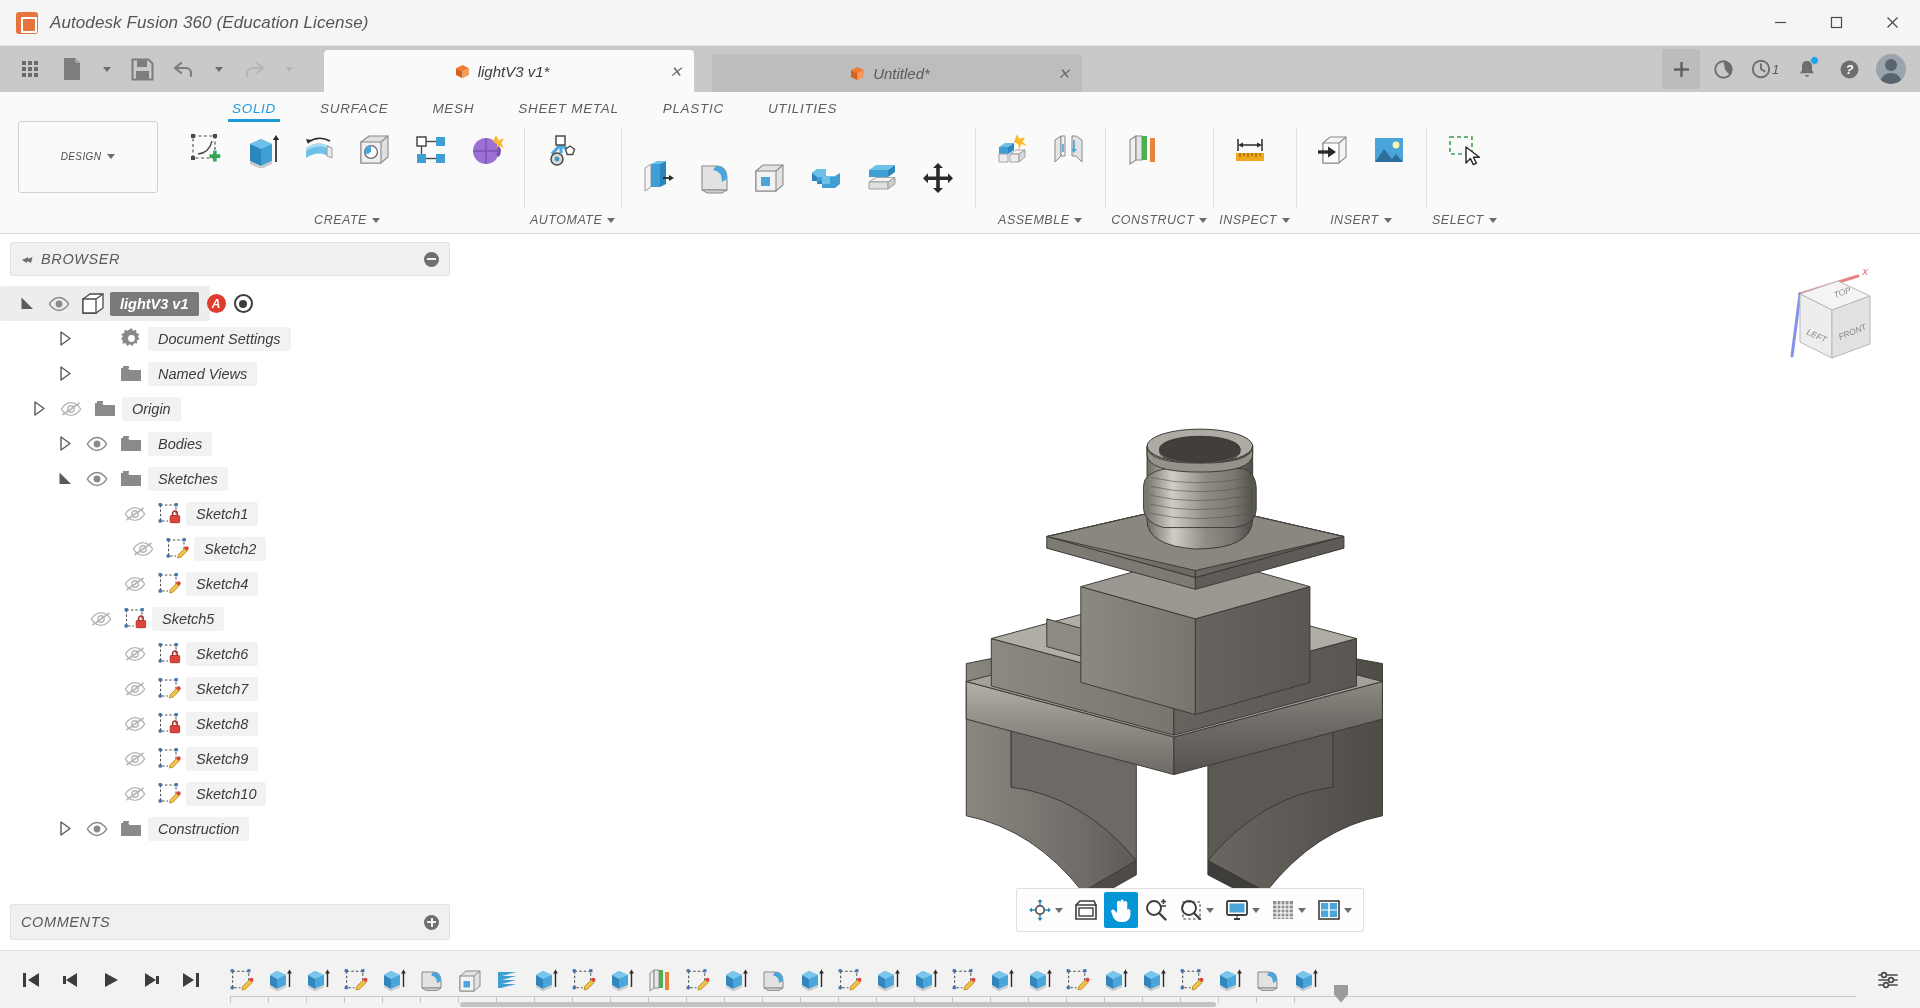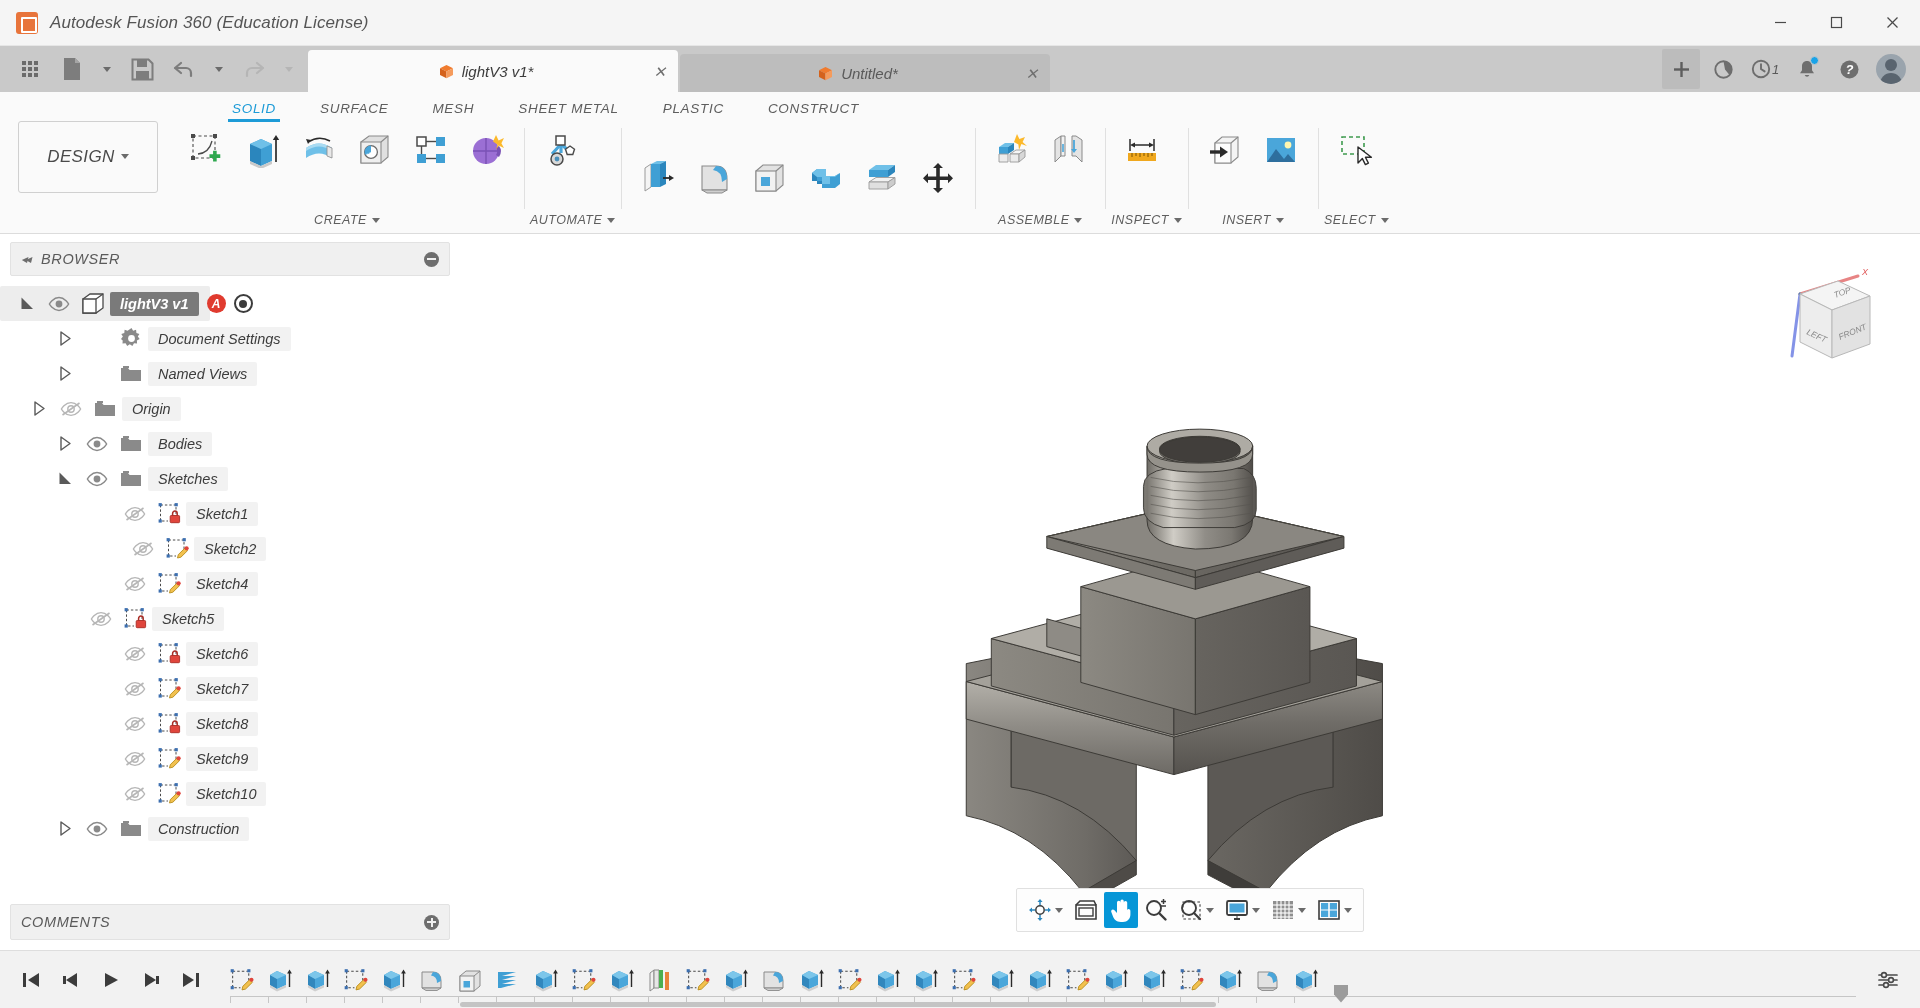--- a/index.html
+++ b/index.html
@@ -48,21 +48,21 @@
   }
   .qb.narrow { width:26px; }
   .caret-s { width:0;height:0;border-left:4px solid transparent;border-right:4px solid transparent;border-top:5px solid #6b6b6b; }
   .grid9 { display:grid; grid-template-columns:repeat(3,4px); grid-template-rows:repeat(3,4px); gap:2px; }
   .grid9 i { background:#6b6b6b; display:block; width:4px;height:4px; }
 
   .tabs { display:flex; align-items:flex-end; height:46px; flex:1; }
   .doctab {
     height:38px; min-width:370px; display:flex; align-items:center; justify-content:center;
     position:relative; font-size:15px; color:#5a5a5a; background:#bdbdbd;
-    border-radius:4px 4px 0 0; margin-right:2px; padding:0 34px 0 20px;
+    border-radius:4px 4px 0 0; margin-right:2px; padding:0 34px 0 20px;margin-left:16px;
   }
   .doctab.active { background:#fafafa; color:#3c3c3c; height:42px; }
   .doctab .cubeico {
     width:15px;height:15px; margin-right:8px; display:inline-block; flex:0 0 15px;
   }
   .doctab .tabx {
     position:absolute; right:12px; top:50%; transform:translateY(-50%);
     font-size:15px; color:#6e6e6e; line-height:1;
   }
   .tabtools { display:flex; align-items:center; height:46px; padding:0 10px; gap:4px; }
@@ -84,21 +84,21 @@
 
   
   .ribbon { background:#fafafa; border-bottom:1px solid #dcdcdc; flex:0 0 122px; display:flex; }
   .design-box {
     width:170px; flex:0 0 170px; display:flex; align-items:center; justify-content:center;
     padding:10px 12px 22px 18px;
   }
   .design-btn {
     width:100%; height:72px; border:1px solid #d0d0d0; background:#fafafa; border-radius:3px;
     display:flex; align-items:center; justify-content:center; gap:6px;
-    font-size:17px; color:#4a4a4a; letter-spacing:.4px;
+    font-size:10px; color:#4a4a4a; letter-spacing:.4px;
   }
   .ribbon-main { flex:1; display:flex; flex-direction:column; min-width:0; }
   .rtabs { display:flex; height:30px; align-items:flex-end; padding-left:40px; gap:0; }
   .rtab {
     font-size:13.5px; color:#5e5e5e; letter-spacing:.7px; padding:0 22px 6px 22px;
     position:relative; white-space:nowrap;
   }
   .rtab.active { color:#1d9bd7; }
   .rtab.active::after {
     content:""; position:absolute; left:18px; right:18px; bottom:0; height:3px; background:#1d9bd7;
@@ -369,21 +369,21 @@
       </div>
     </div>
 
     <div class="ribbon-main">
       <div class="rtabs">
         <div class="rtab active">SOLID</div>
         <div class="rtab">SURFACE</div>
         <div class="rtab">MESH</div>
         <div class="rtab">SHEET METAL</div>
         <div class="rtab">PLASTIC</div>
-        <div class="rtab">CONSTRUCT</div>
+        <div class="rtab">UTILITIES</div>
       </div>
 
       <div class="rpanels">
 
         <div class="rpanel">
           <div class="ricons">
             <div class="ricon">
               <svg width="36" height="36" viewBox="0 0 36 36">
                 <rect x="4" y="4" width="22" height="22" fill="none" stroke="#4a4a4a" stroke-width="1.1" stroke-dasharray="3 2.5"></rect>
                 <rect x="2" y="2" width="4" height="4" fill="#4a4a4a"></rect>
@@ -543,20 +543,36 @@
                 <path d="M24 21 l-3 -4 h6 Z" fill="#4aa6da"></path>
               </svg>
             </div>
           </div>
           <div class="plabel">
             <span>ASSEMBLE</span>
             <span class="caret-s"></span>
           </div>
         </div>
 
+        <div class="rpanel">
+          <div class="ricons">
+            <div class="ricon">
+              <svg width="36" height="36" viewBox="0 0 36 36">
+                <path d="M6 8 L12 4 V28 L6 32 Z" fill="#f0f0f0" stroke="#8a8a8a" stroke-width="1.1"></path>
+                <path d="M12 4 H18 V28 H12 Z" fill="#e6e6e6" stroke="#8a8a8a" stroke-width="1.1"></path>
+                <path d="M18 4 H23 V28 H18 Z" fill="#4caf50"></path>
+                <path d="M26 6 H31 V30 H26 Z" fill="#e8833a"></path>
+              </svg>
+            </div>
+          </div>
+          <div class="plabel">
+            <span>CONSTRUCT</span>
+            <span class="caret-s"></span>
+          </div>
+        </div>
 
         <div class="rpanel">
           <div class="ricons">
             <div class="ricon">
               <svg width="36" height="36" viewBox="0 0 36 36">
                 <line x1="6" y1="7" x2="6" y2="19" stroke="#2a2a2a" stroke-width="1.5"></line>
                 <line x1="30" y1="7" x2="30" y2="19" stroke="#2a2a2a" stroke-width="1.5"></line>
                 <line x1="8" y1="13" x2="28" y2="13" stroke="#2a2a2a" stroke-width="1.5"></line>
                 <path d="M6 13 l5 -2.6 v5.2 Z" fill="#2a2a2a"></path>
                 <path d="M30 13 l-5 -2.6 v5.2 Z" fill="#2a2a2a"></path>

